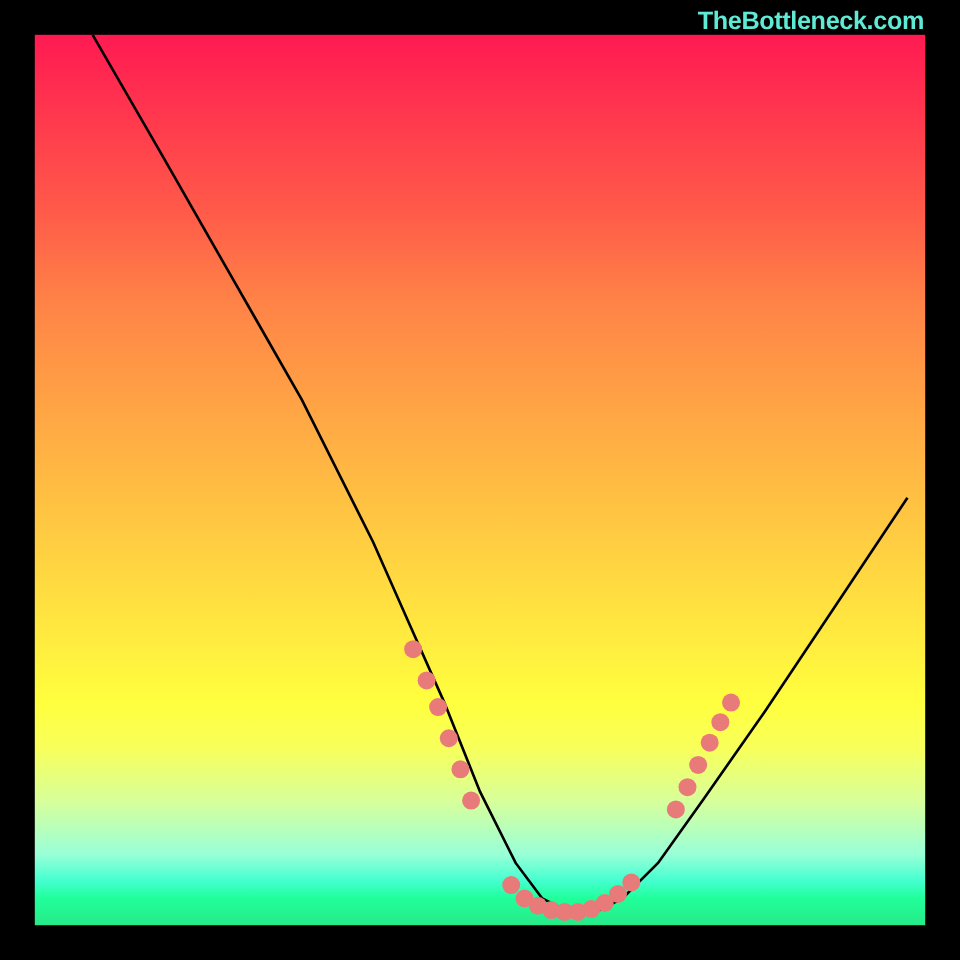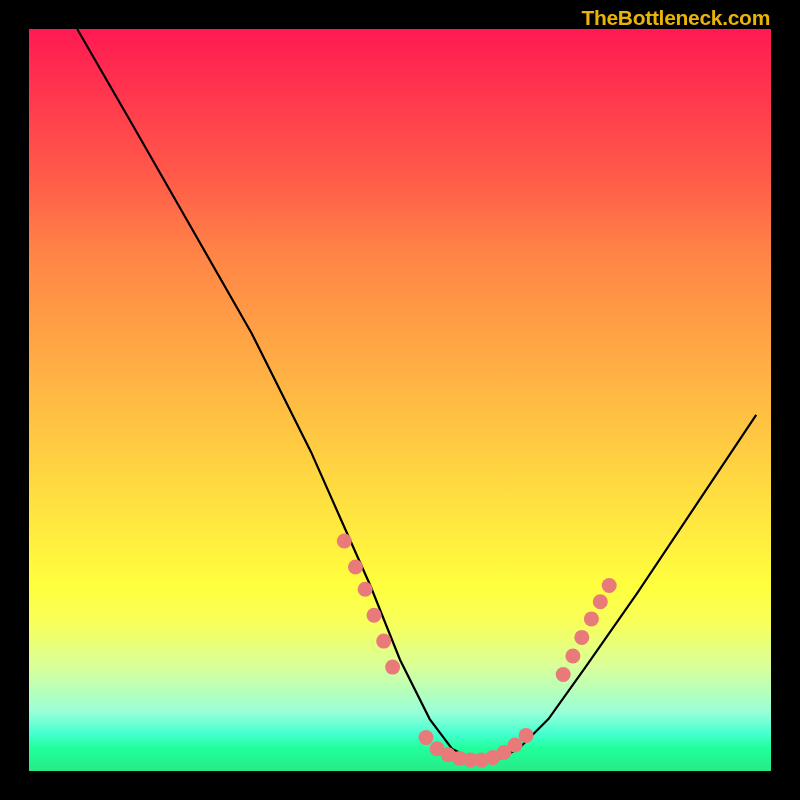--- a/index.html
+++ b/index.html
@@ -32,21 +32,21 @@
       #27ea88 100%
     );
   }
   .attribution {
     position: absolute;
     top: 6px;
     right: 30px;
     font-family: Arial, Helvetica, sans-serif;
     font-size: 21px;
     font-weight: bold;
-    color: #eab308;
+    color: #5eead4;
     letter-spacing: -0.3px;
   }
   svg.overlay {
     position: absolute;
     left: 29px;
     top: 29px;
     width: 742px;
     height: 742px;
     overflow: visible;
   }

